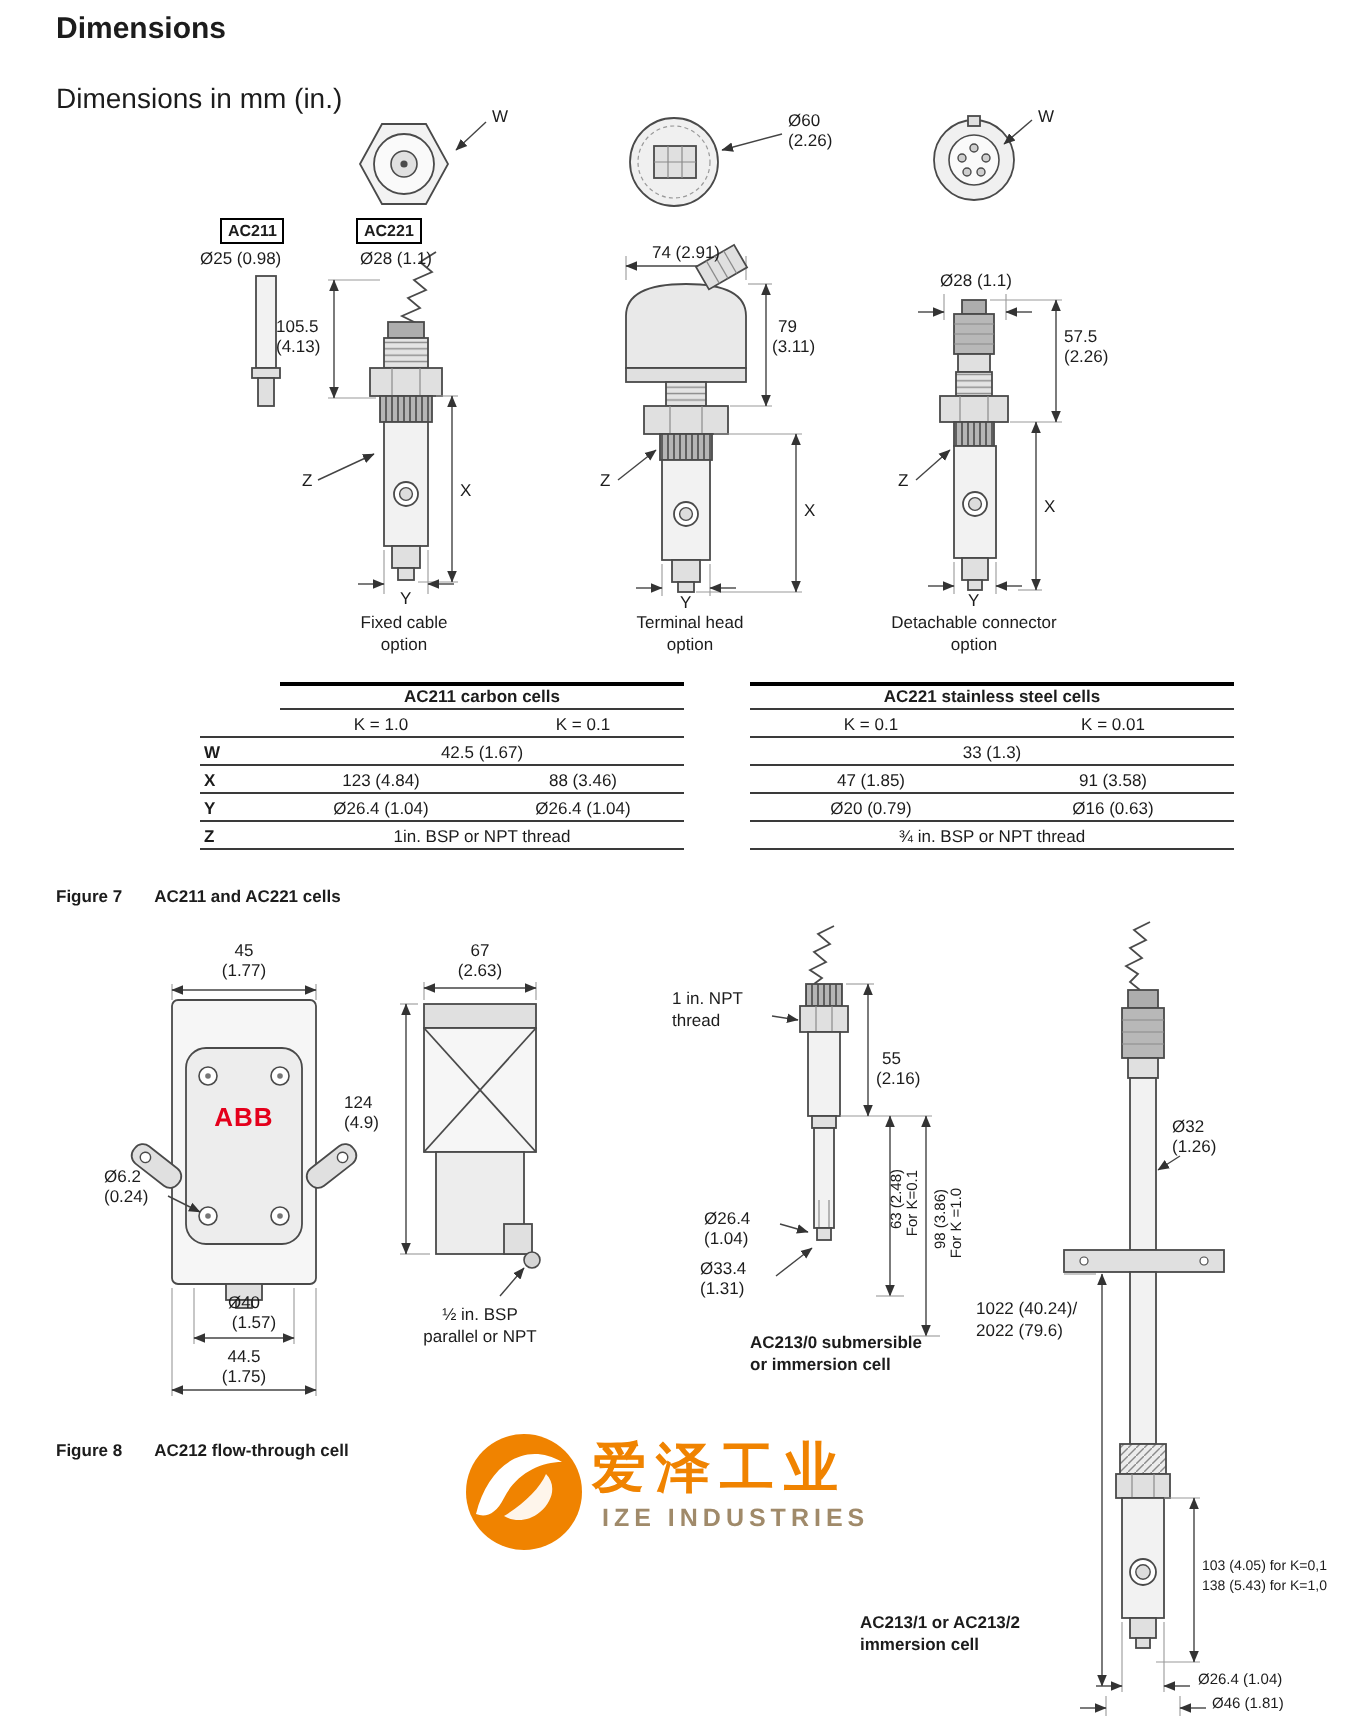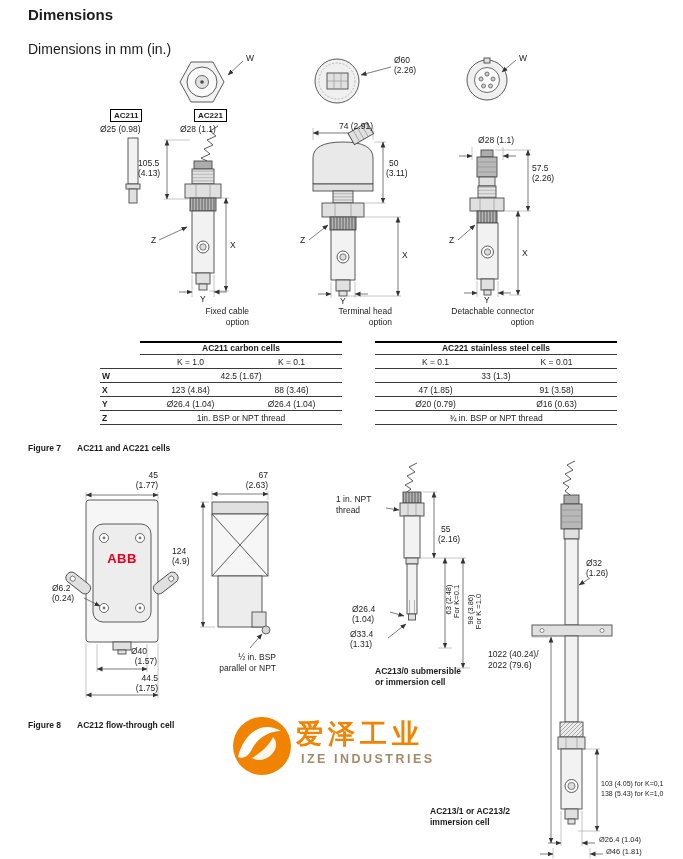--- a/index.html
+++ b/index.html
@@ -1,21 +1,21 @@
 <!DOCTYPE html>
 <html><head>
 <meta charset="utf-8">
 <style>
   *{margin:0;padding:0;box-sizing:border-box}
   html,body{background:#fff}
   #page{position:relative;width:683px;height:859px;background:#fff;overflow:hidden;
         font-family:"Liberation Sans",sans-serif;color:#1c1c1c}
   #art{position:absolute;left:0;top:0}
   .lbl{position:absolute;font-size:8.5px;line-height:1.18;white-space:nowrap;color:#1c1c1c}
-  .ctr{text-align:right}
+  .ctr{text-align:center}
   .rt{}
   .bold{font-weight:bold}
   .s7{font-size:7.5px}
   .box{border:1px solid #000;padding:0 3px;font-weight:bold;font-size:8px;line-height:11px;background:#fff}
   .figcap{position:absolute;font-size:8.5px;font-weight:bold;white-space:nowrap}
   .figcap .gap{display:inline-block;width:16px}
   .vone{position:absolute;width:54px;text-align:center;font-size:7.5px;white-space:nowrap;transform:rotate(-90deg)}
   .abb{position:absolute;color:#e4001c;font-weight:bold;font-size:13px;text-align:center;letter-spacing:0.5px}
   
   .tbl{position:absolute}
@@ -319,34 +319,34 @@
     <path d="M252,758 C262,752 270,744 273,737 C278,742 277,750 270,756 C264,761 257,761 252,758 Z" fill="#ffffff" opacity="0.92"></path>
   </g>
 </svg>
 
 <div class="lbl bold" style="left:28px;top:6px;font-size:15px">Dimensions</div>
 <div class="lbl" style="left:28px;top:41px;font-size:14px">Dimensions in mm (in.)</div>
 
 <div class="lbl" style="left:246px;top:53px">W</div>
 <div class="lbl box" style="left:110px;top:109px">AC211</div>
 <div class="lbl" style="left:100px;top:124px">Ø25 (0.98)</div>
-<div class="lbl box" style="left:194px;top:109px">AC221</div>
+<div class="lbl box" style="left:178px;top:109px">AC221</div>
 <div class="lbl" style="left:180px;top:124px">Ø28 (1.1)</div>
 <div class="lbl rt" style="left:138px;top:158px;width:26px">105.5</div>
 <div class="lbl rt" style="left:138px;top:168px;width:36px">(4.13)</div>
 <div class="lbl" style="left:151px;top:235px">Z</div>
 <div class="lbl" style="left:230px;top:240px">X</div>
 <div class="lbl" style="left:200px;top:294px">Y</div>
 <div class="lbl ctr" style="left:155px;top:306px;width:94px">Fixed cable</div>
 <div class="lbl ctr" style="left:155px;top:317px;width:94px">option</div>
 
 <div class="lbl" style="left:394px;top:55px">Ø60</div>
 <div class="lbl" style="left:394px;top:65px">(2.26)</div>
 <div class="lbl ctr" style="left:313px;top:121px;width:60px">74 (2.91)</div>
-<div class="lbl" style="left:389px;top:158px">50</div>
+<div class="lbl" style="left:389px;top:158px">79</div>
 <div class="lbl" style="left:386px;top:168px">(3.11)</div>
 <div class="lbl" style="left:300px;top:235px">Z</div>
 <div class="lbl" style="left:402px;top:250px">X</div>
 <div class="lbl" style="left:340px;top:296px">Y</div>
 <div class="lbl ctr" style="left:298px;top:306px;width:94px">Terminal head</div>
 <div class="lbl ctr" style="left:298px;top:317px;width:94px">option</div>
 
 <div class="lbl" style="left:519px;top:53px">W</div>
 <div class="lbl ctr" style="left:462px;top:135px;width:52px">Ø28 (1.1)</div>
 <div class="lbl" style="left:532px;top:163px">57.5</div>

